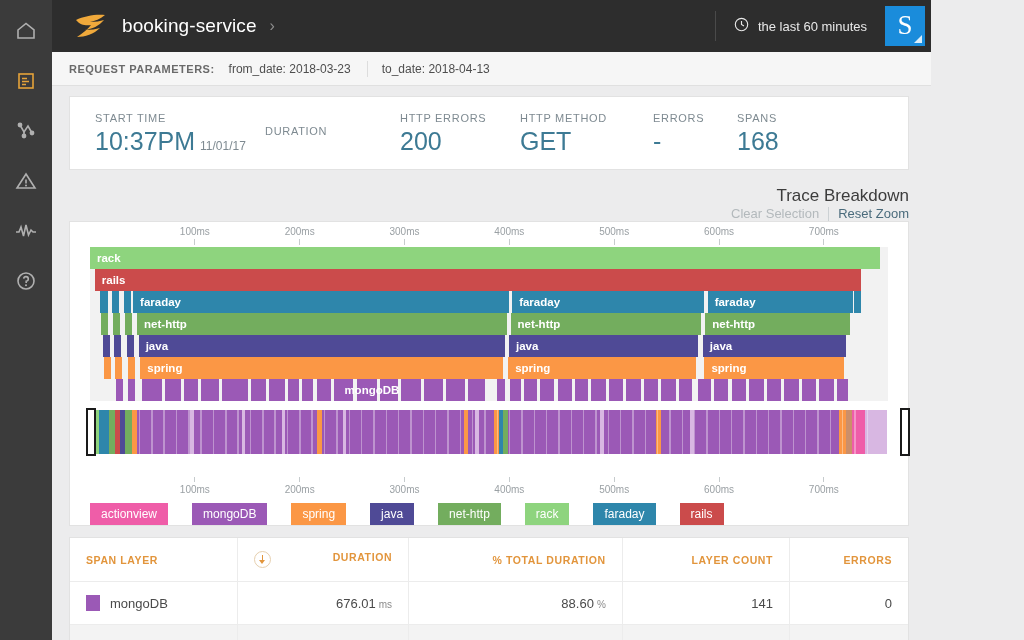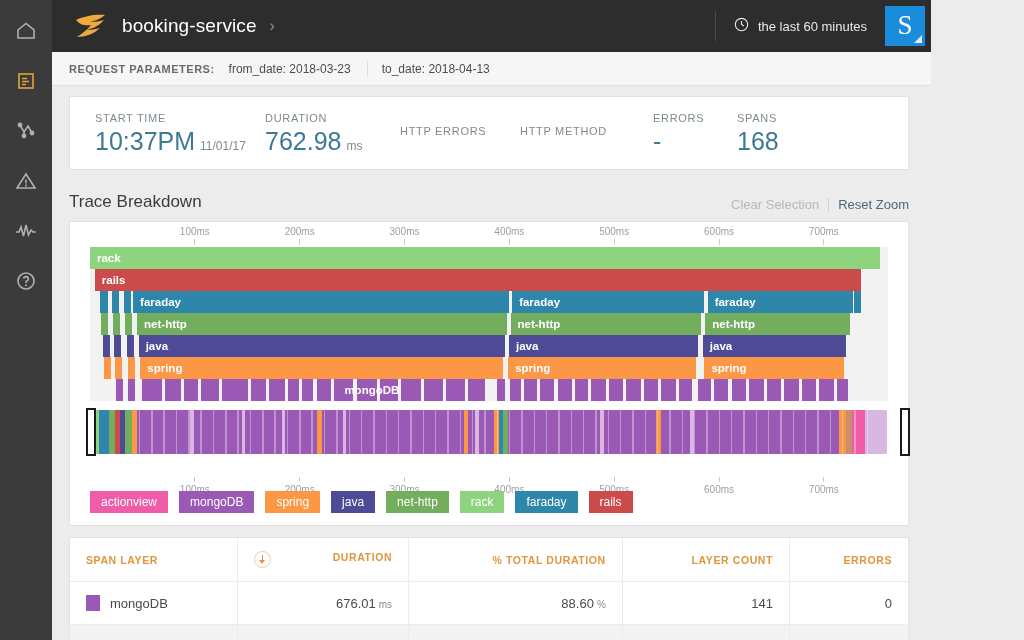--- a/index.html
+++ b/index.html
@@ -87,21 +87,21 @@
     font-size: 11px; color: #7e8a91; letter-spacing: .7px; margin-bottom: 5px;
   }
   .stat .v {
     font-size: 25px; color: #3d7a94; font-weight: normal; line-height: 1;
     display: flex; align-items: baseline; gap: 5px;
   }
   .stat .v .sub { font-size: 12px; color: #7e8a91; }
 
   
   #sec-head {
-    margin: 16px 22px 0 17px; display: flex; align-items: flex-end; height: 26px;
+    margin: 16px 22px 0 17px; display: flex; align-items: flex-end; height: 26px; flex-direction: column;
   }
   #sec-title { font-size: 17px; color: #3c3c3c; }
   #sec-actions {
     margin-left: auto; display: flex; align-items: center; gap: 0; font-size: 13px;
   }
   #clear-selection { color: #b3b9bc; padding-right: 9px; cursor: default; }
   #sec-divider { width: 1px; height: 14px; background: #ccd1d4; }
   #reset-zoom { color: #4a6b7c; padding-left: 9px; cursor: pointer; }
 
   
@@ -143,21 +143,21 @@
     position: absolute; left: 9px; right: 9px; top: 0; height: 44px;
     background: #b07ec2; overflow: hidden;
   }
   .mini { position:absolute; top:0; height:44px; }
   .handle {
     position: absolute; top: -2px; width: 10px; height: 48px;
     background: #fff; border: 2px solid #1a1a1a; cursor: col-resize;
   }
 
   #legend {
-    position: absolute; left: 20px; bottom: 12px; display: flex; gap: 11px;
+    position: absolute; left: 20px; bottom: 0; display: flex; gap: 24px;
   }
   .chip {
     height: 22px; padding: 0 11px; display: flex; align-items: center;
     color: #fff; font-size: 12px; cursor: pointer;
   }
 
   
   #table {
     margin: 11px 22px 0 17px; background: #fff; border: 1px solid #e2e2e2;
   }
@@ -294,30 +294,32 @@
     <section id="stats">
         <div class="stat" style="width: 170px;">
           <div class="k">START TIME</div>
           <div class="v">
             <span>10:37PM</span>
             <span class="sub">11/01/17</span>
           </div>
         </div>
         <div class="stat" style="width: 135px;">
           <div class="k">DURATION</div>
-          <div class="v">
-            <span>762.98</span>
-            <span class="sub">ms</span>
-          </div>
         </div>
         <div class="stat" style="width: 120px;">
           <div class="k">HTTP ERRORS</div>
+          <div class="v">
+            <span>200</span>
+          </div>
         </div>
         <div class="stat" style="width: 133px;">
           <div class="k">HTTP METHOD</div>
+          <div class="v">
+            <span>GET</span>
+          </div>
         </div>
         <div class="stat" style="width: 84px;">
           <div class="k">ERRORS</div>
           <div class="v">
             <span>-</span>
           </div>
         </div>
         <div class="stat" style="width: 80px;">
           <div class="k">SPANS</div>
           <div class="v">

